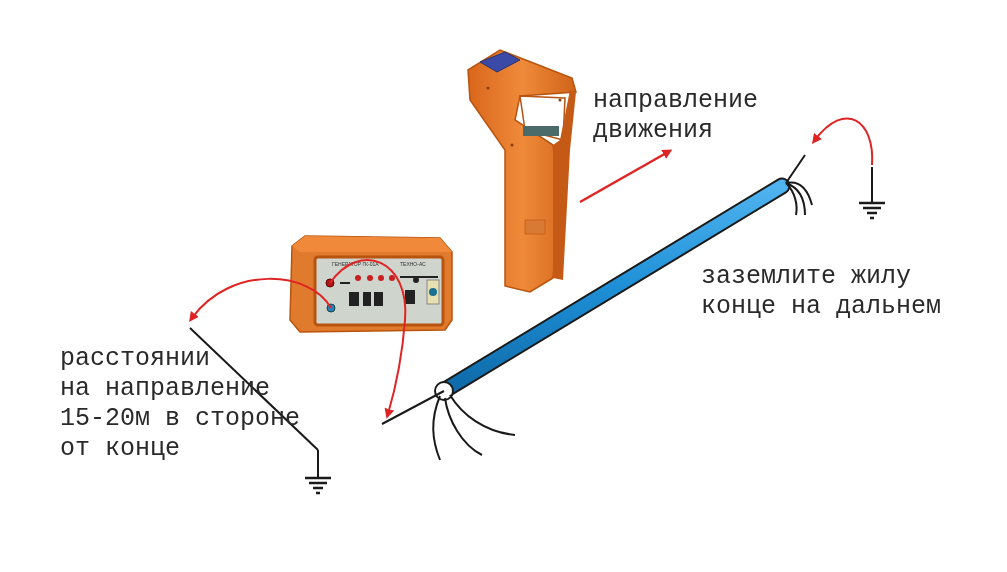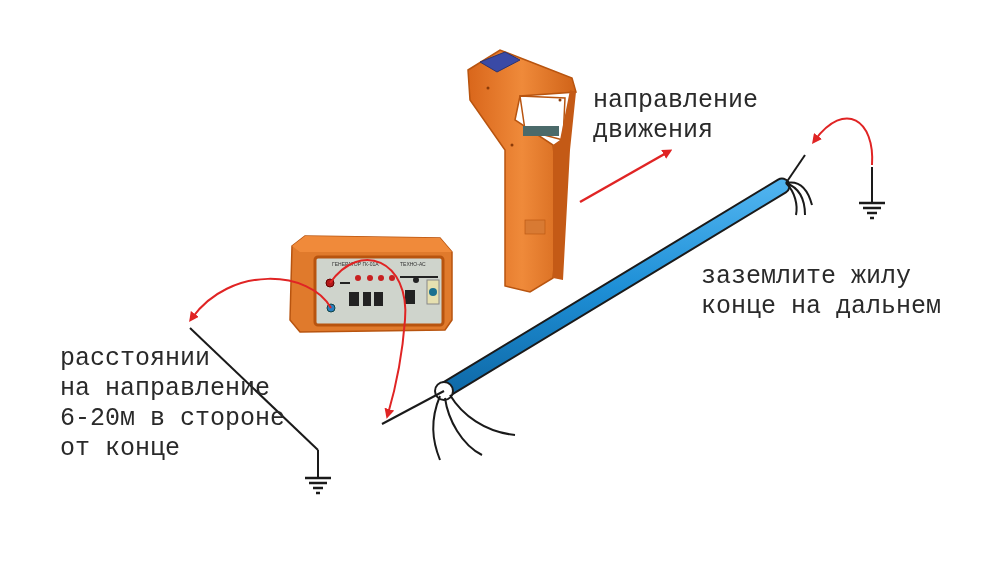--- a/index.html
+++ b/index.html
@@ -132,15 +132,15 @@
 </div>
 
 <div class="label" style="left:701px; top:262px;">
   <div>заземлите жилу</div>
   <div>конце на дальнем</div>
 </div>
 
 <div class="label" style="left:60px; top:344px;">
   <div>расстоянии</div>
   <div>на направление</div>
-  <div>6-20м в стороне</div>
+  <div>15-20м в стороне</div>
   <div>от конце</div>
 </div>
 
 </body></html>

